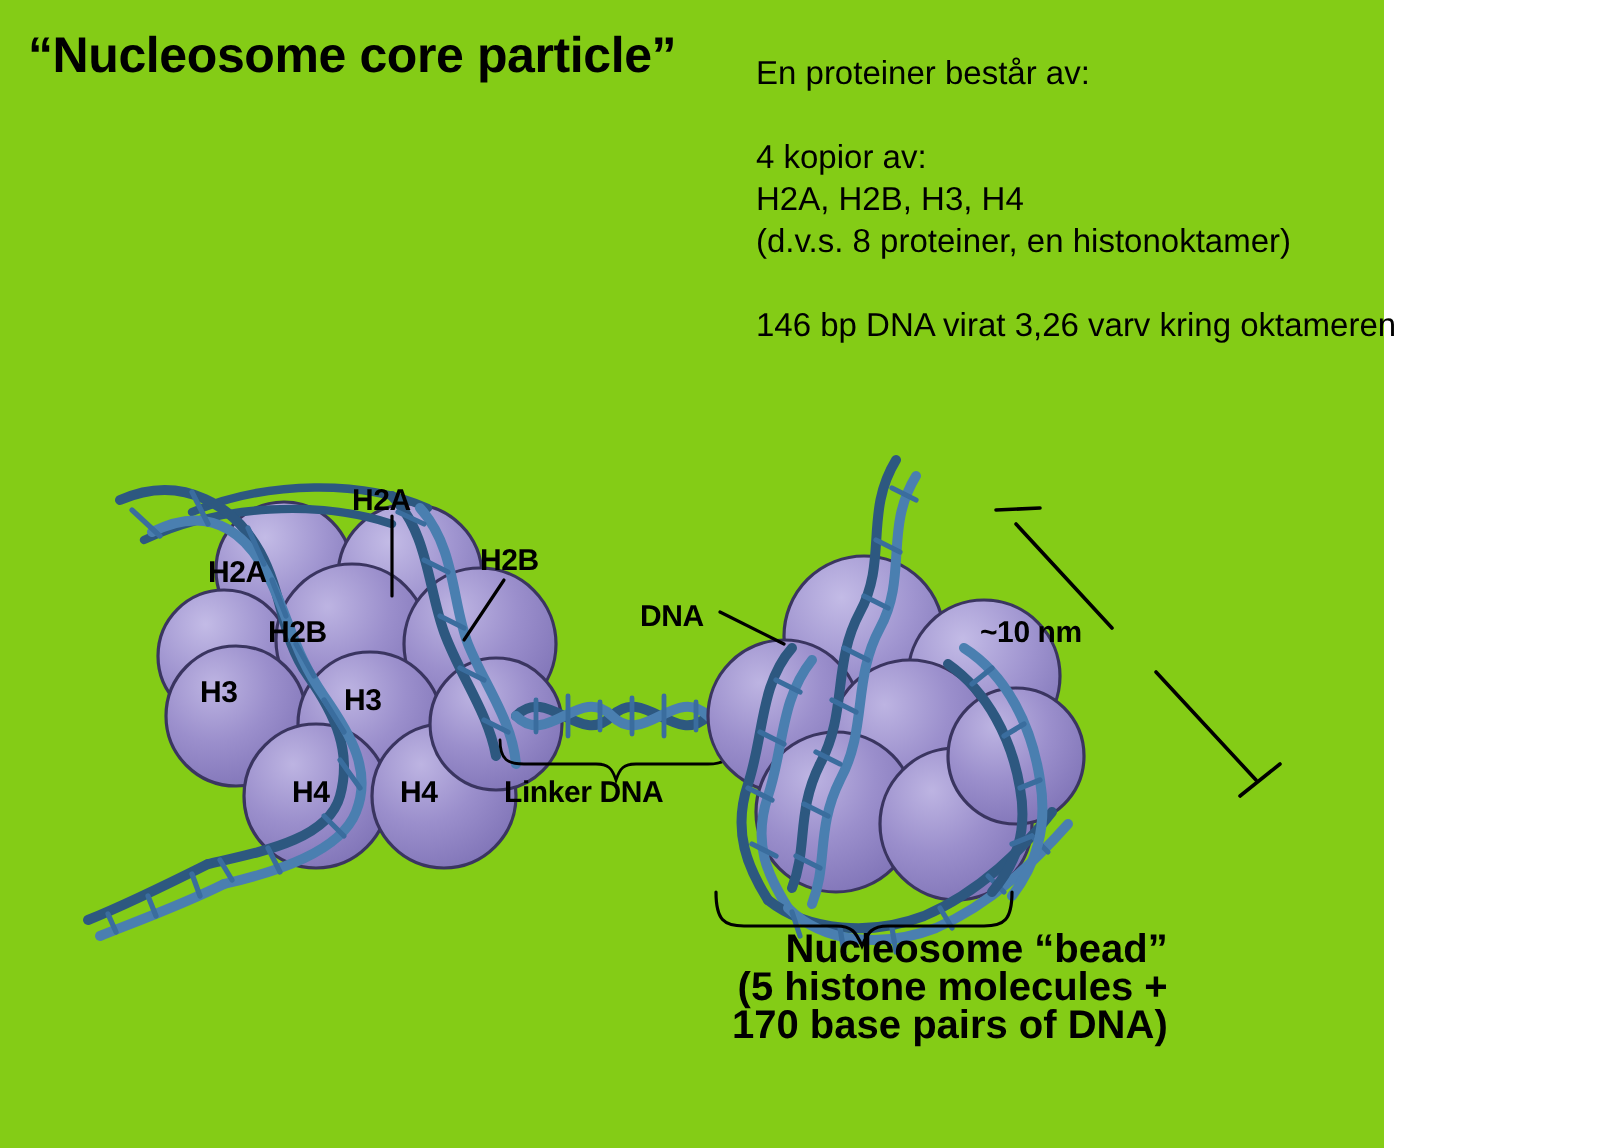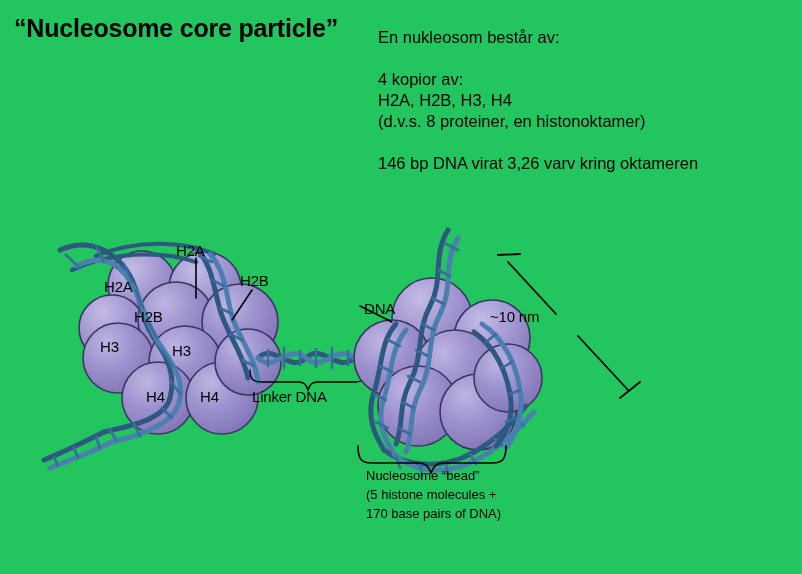--- a/index.html
+++ b/index.html
@@ -12,23 +12,23 @@
     height: 574px;
     position: relative;
     overflow: hidden;
     font-family: "Liberation Sans", sans-serif;
     color: #000000;
   }
 
   #slide {
     position: absolute;
     left: 0; top: 0;
-    width: 802px;
+    width: 692px;
     height: 574px;
-    background: #22c55e;
+    background: #84cc16;
   }
 
   
   .slide-title {
     position: absolute;
     left: 14px;
     top: 14px;
     font-size: 25px;
     font-weight: bold;
     letter-spacing: -0.2px;
@@ -56,43 +56,44 @@
     top: 210px;
     width: 660px;
     height: 340px;
   }
   #figure svg { display: block; }
 
   
   .fig-label {
     position: absolute;
     font-size: 15px;
-    font-weight: normal;
+    font-weight: bold;
     color: #000000;
     white-space: nowrap;
     letter-spacing: -0.2px;
   }
   .caption {
     position: absolute;
-    font-size: 13px;
-    font-weight: normal;
+    font-size: 20px;
+    font-weight: bold;
     line-height: 19px;
     color: #000000;
     white-space: nowrap;
+    text-align: right;
   }
 </style>
 </head>
 <body>
 
 <div id="slide">
 
   <div class="slide-title">“Nucleosome core particle”</div>
 
   <div class="body-text">
-    <div class="line">En nukleosom består av:</div>
+    <div class="line">En proteiner består av:</div>
     <div class="spacer"></div>
     <div class="line">4 kopior av:</div>
     <div class="line">H2A, H2B, H3, H4</div>
     <div class="line">(d.v.s. 8 proteiner, en histonoktamer)</div>
     <div class="spacer"></div>
     <div class="line">146 bp DNA virat 3,26 varv kring oktameren</div>
   </div>
 
   <div id="figure">
 
@@ -301,21 +302,21 @@
     <div class="fig-label" style="left:240px; top:62px;">H2B</div>
     <div class="fig-label" style="left:104px; top:68px;">H2A</div>
     <div class="fig-label" style="left:134px; top:98px;">H2B</div>
     <div class="fig-label" style="left:100px; top:128px;">H3</div>
     <div class="fig-label" style="left:172px; top:132px;">H3</div>
     <div class="fig-label" style="left:146px; top:178px;">H4</div>
     <div class="fig-label" style="left:200px; top:178px;">H4</div>
 
     <div class="fig-label" style="left:252px; top:178px;">Linker DNA</div>
 
-    <div class="fig-label" style="left:320px; top:90px;margin-left:44px;">DNA</div>
+    <div class="fig-label" style="left:320px; top:90px;">DNA</div>
 
     <div class="fig-label" style="left:490px; top:98px;text-align:center;">~10 nm</div>
 
     <div class="caption" style="left:366px; top:256px;">
       <div>Nucleosome “bead”</div>
       <div>(5 histone molecules +</div>
       <div>170 base pairs of DNA)</div>
     </div>
 
   </div>

